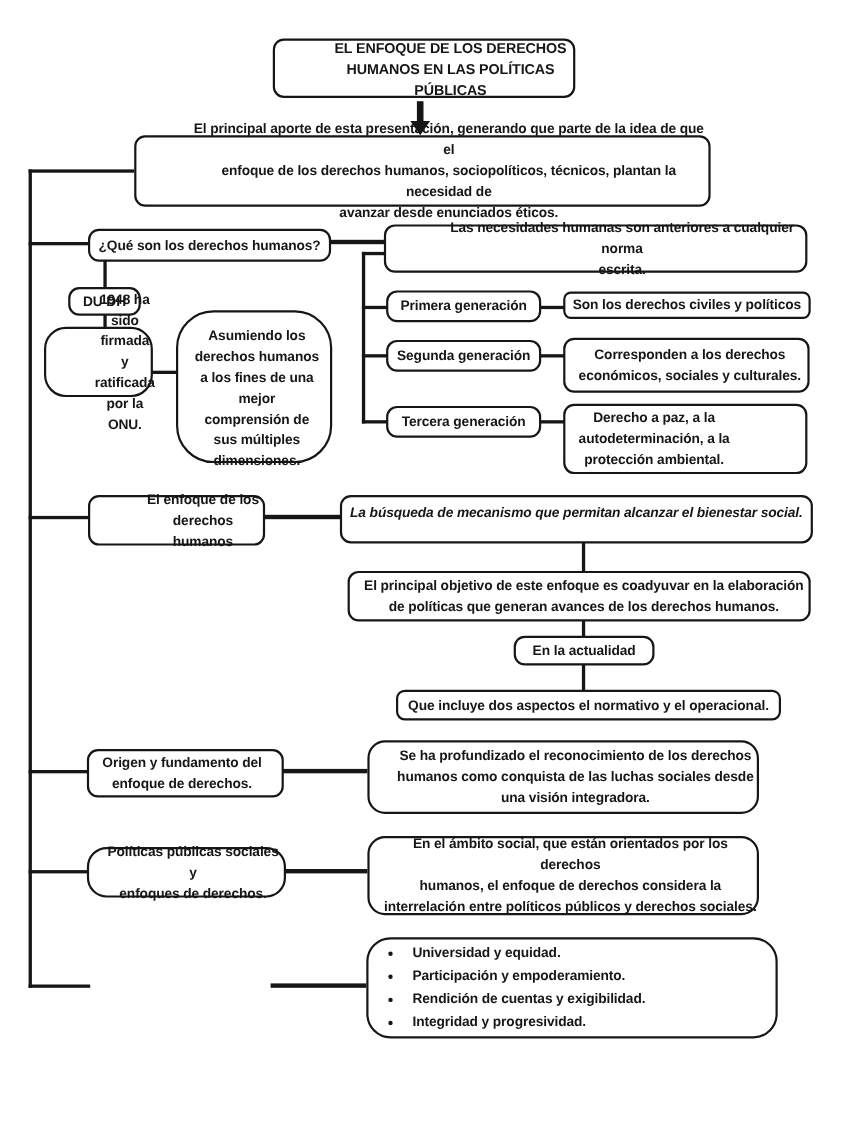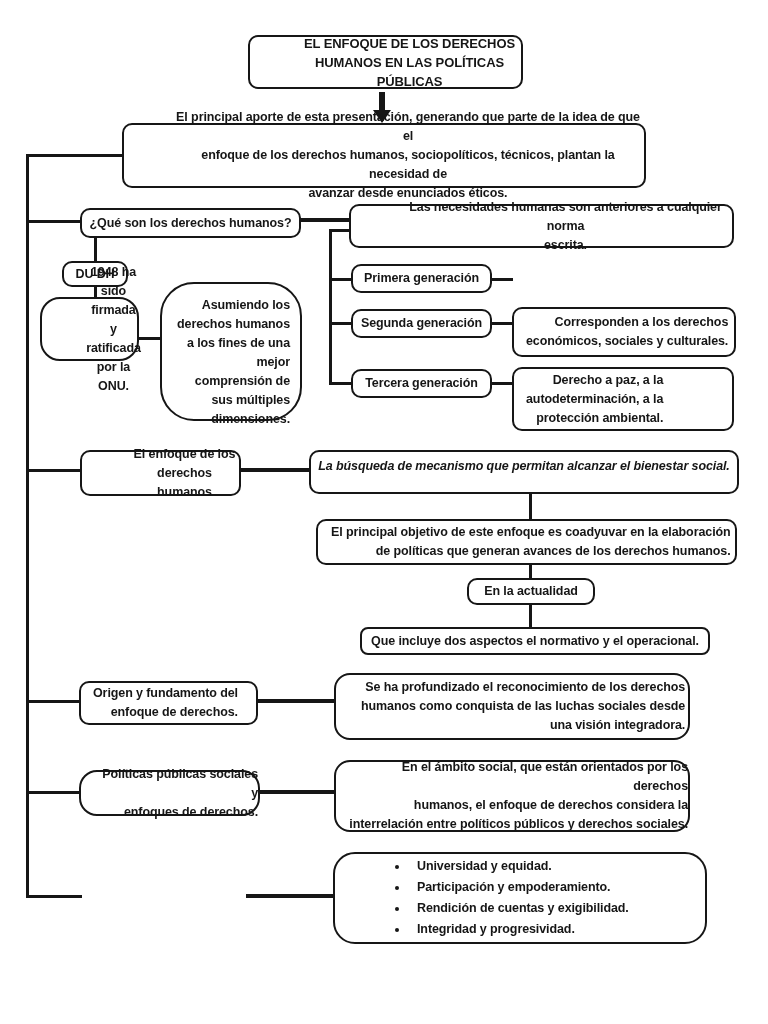--- a/index.html
+++ b/index.html
@@ -22,35 +22,35 @@
     background: #ffffff;
     display: flex;
     align-items: center;
     justify-content: center;
     text-align: center;
     font-size: 12.5px;
     line-height: 19px;
     z-index: 2;
   }
   .pre { white-space: pre-line; padding-left: 48px; }
-  .left { text-align: right; justify-content: flex-start; }
+  .left { text-align: center; justify-content: flex-start; }
   .top { align-items: flex-start; }
   .hline, .vline { position: absolute; background: #161616; z-index: 1; }
   .arrowhead {
     position: absolute;
     width: 0; height: 0;
     border-left: 9px solid transparent;
     border-right: 9px solid transparent;
     border-top: 13px solid #161616;
     z-index: 1;
   }
   ul.bullets {
     list-style: disc;
-    margin: 16px;
-    padding-left: 58px;
+    margin: 0;
+    padding-left: 32px;
     text-align: left;
     width: 100%;
   }
   ul.bullets li { padding-left: 8px; line-height: 21px; font-size: 12.5px; }
 </style>
 </head>
 <body>
 
 <div class="page">
 
@@ -89,20 +89,21 @@
 comprensión de
 sus múltiples
 dimensiones.</div>
 
   <div class="vline" style="left:329px; top:229px; width:3px; height:156px;"></div>
   <div class="hline" style="left:329px; top:229px; width:22px; height:3px;"></div>
 
   <div class="hline" style="left:329px; top:278px; width:24px; height:3px;"></div>
   <div class="nbox" style="left:351px; top:264px; width:141px; height:29px;">Primera generación</div>
   <div class="hline" style="left:491px; top:278px; width:22px; height:3px;"></div>
+  <div class="nbox" style="left:512px; top:265px; width:225px; height:25px; border-radius:7px;">Son los derechos civiles y políticos</div>
 
   <div class="hline" style="left:329px; top:322px; width:24px; height:3px;"></div>
   <div class="nbox" style="left:351px; top:309px; width:141px; height:29px;">Segunda generación</div>
   <div class="hline" style="left:491px; top:322px; width:22px; height:3px;"></div>
   <div class="nbox pre left" style="left:512px; top:307px; width:224px; height:50px; padding-left:12px;">Corresponden a los derechos
 económicos, sociales y culturales.</div>
 
   <div class="hline" style="left:329px; top:382px; width:24px; height:3px;"></div>
   <div class="nbox" style="left:351px; top:369px; width:141px; height:29px;">Tercera generación</div>
   <div class="hline" style="left:491px; top:382px; width:22px; height:3px;"></div>

